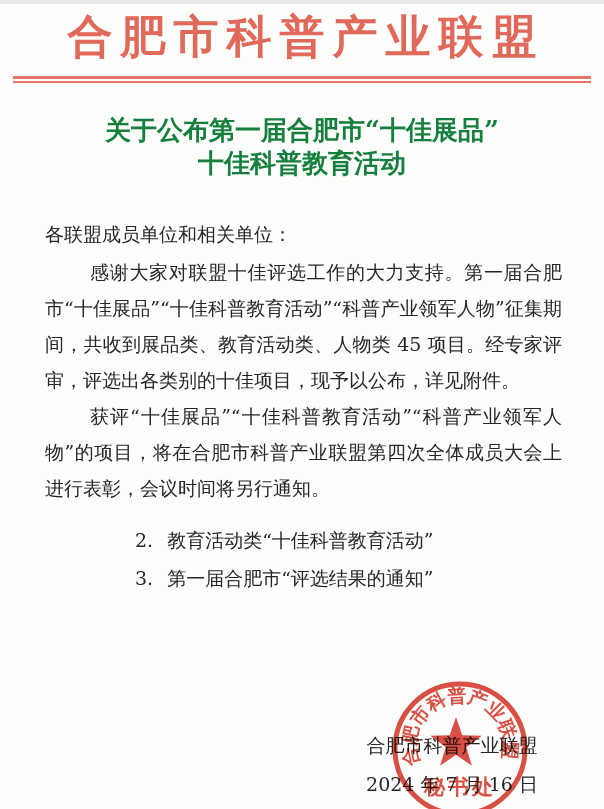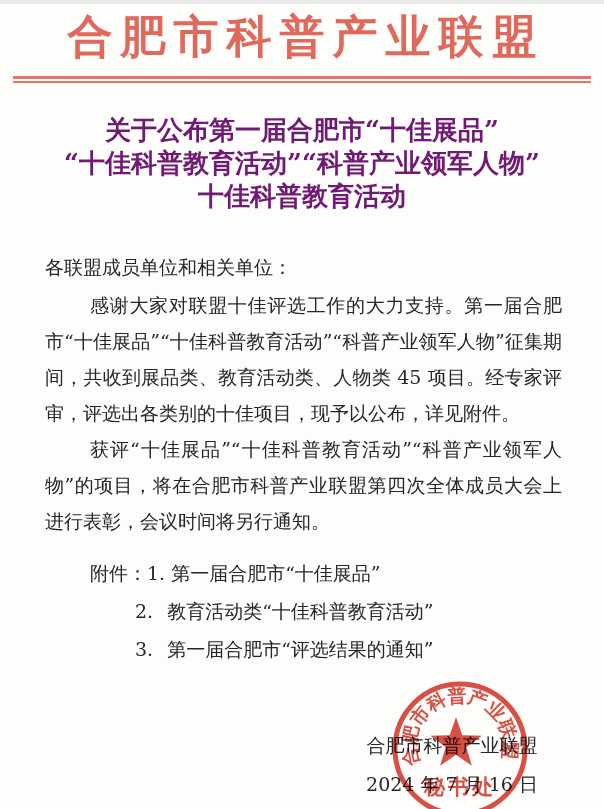--- a/index.html
+++ b/index.html
@@ -29,21 +29,21 @@
     height:2px;
     border-top:3px solid #e5756a;
     border-bottom:2px solid #e5756a;
   }
   .doc-title {
     margin-top:31px;
     text-align:center;
     font-size:26px;
     line-height:33px;
     font-weight:bold;
-    color:#701a75;
+    color:#15803d;
   }
   .body-text {
     margin:38px 42px 0 45px;
     font-size:19px;
     line-height:36px;
     text-align:justify;
     text-justify:inter-ideograph;
   }
   .salutation { text-align:left;font-family:Liberation Mono, monospace; }
   .para { text-indent:45px; }
@@ -80,34 +80,30 @@
 <body>
 
 <div class="page">
 
   <div class="masthead">合肥市科普产业联盟</div>
 
   <div class="rule"></div>
 
   <div class="doc-title">
     <div>关于公布第一届合肥市“十佳展品”</div>
-    <div>“十佳科普教育活动”“科普产业领军人物”</div>
     <div>十佳科普教育活动</div>
   </div>
 
   <div class="body-text">
     <div class="salutation">各联盟成员单位和相关单位：</div>
     <div class="para">感谢大家对联盟十佳评选工作的大力支持。第一届合肥市“十佳展品”“十佳科普教育活动”“科普产业领军人物”征集期间，共收到展品类、教育活动类、人物类 45 项目。经专家评审，评选出各类别的十佳项目，现予以公布，详见附件。</div>
     <div class="para">获评“十佳展品”“十佳科普教育活动”“科普产业领军人物”的项目，将在合肥市科普产业联盟第四次全体成员大会上进行表彰，会议时间将另行通知。</div>
   </div>
 
   <div class="attachments">
-    <div class="att-row">
-      <span class="att-label">附件：</span><span class="att-num">1.</span><span>第一届合肥市“十佳展品”</span>
-    </div>
     <div class="att-row cont">
       <span class="att-num">2.</span><span>教育活动类“十佳科普教育活动”</span>
     </div>
     <div class="att-row cont">
       <span class="att-num">3.</span><span>第一届合肥市“评选结果的通知”</span>
     </div>
   </div>
 
   <div class="signature">
     <div class="sig-org">合肥市科普产业联盟</div>

